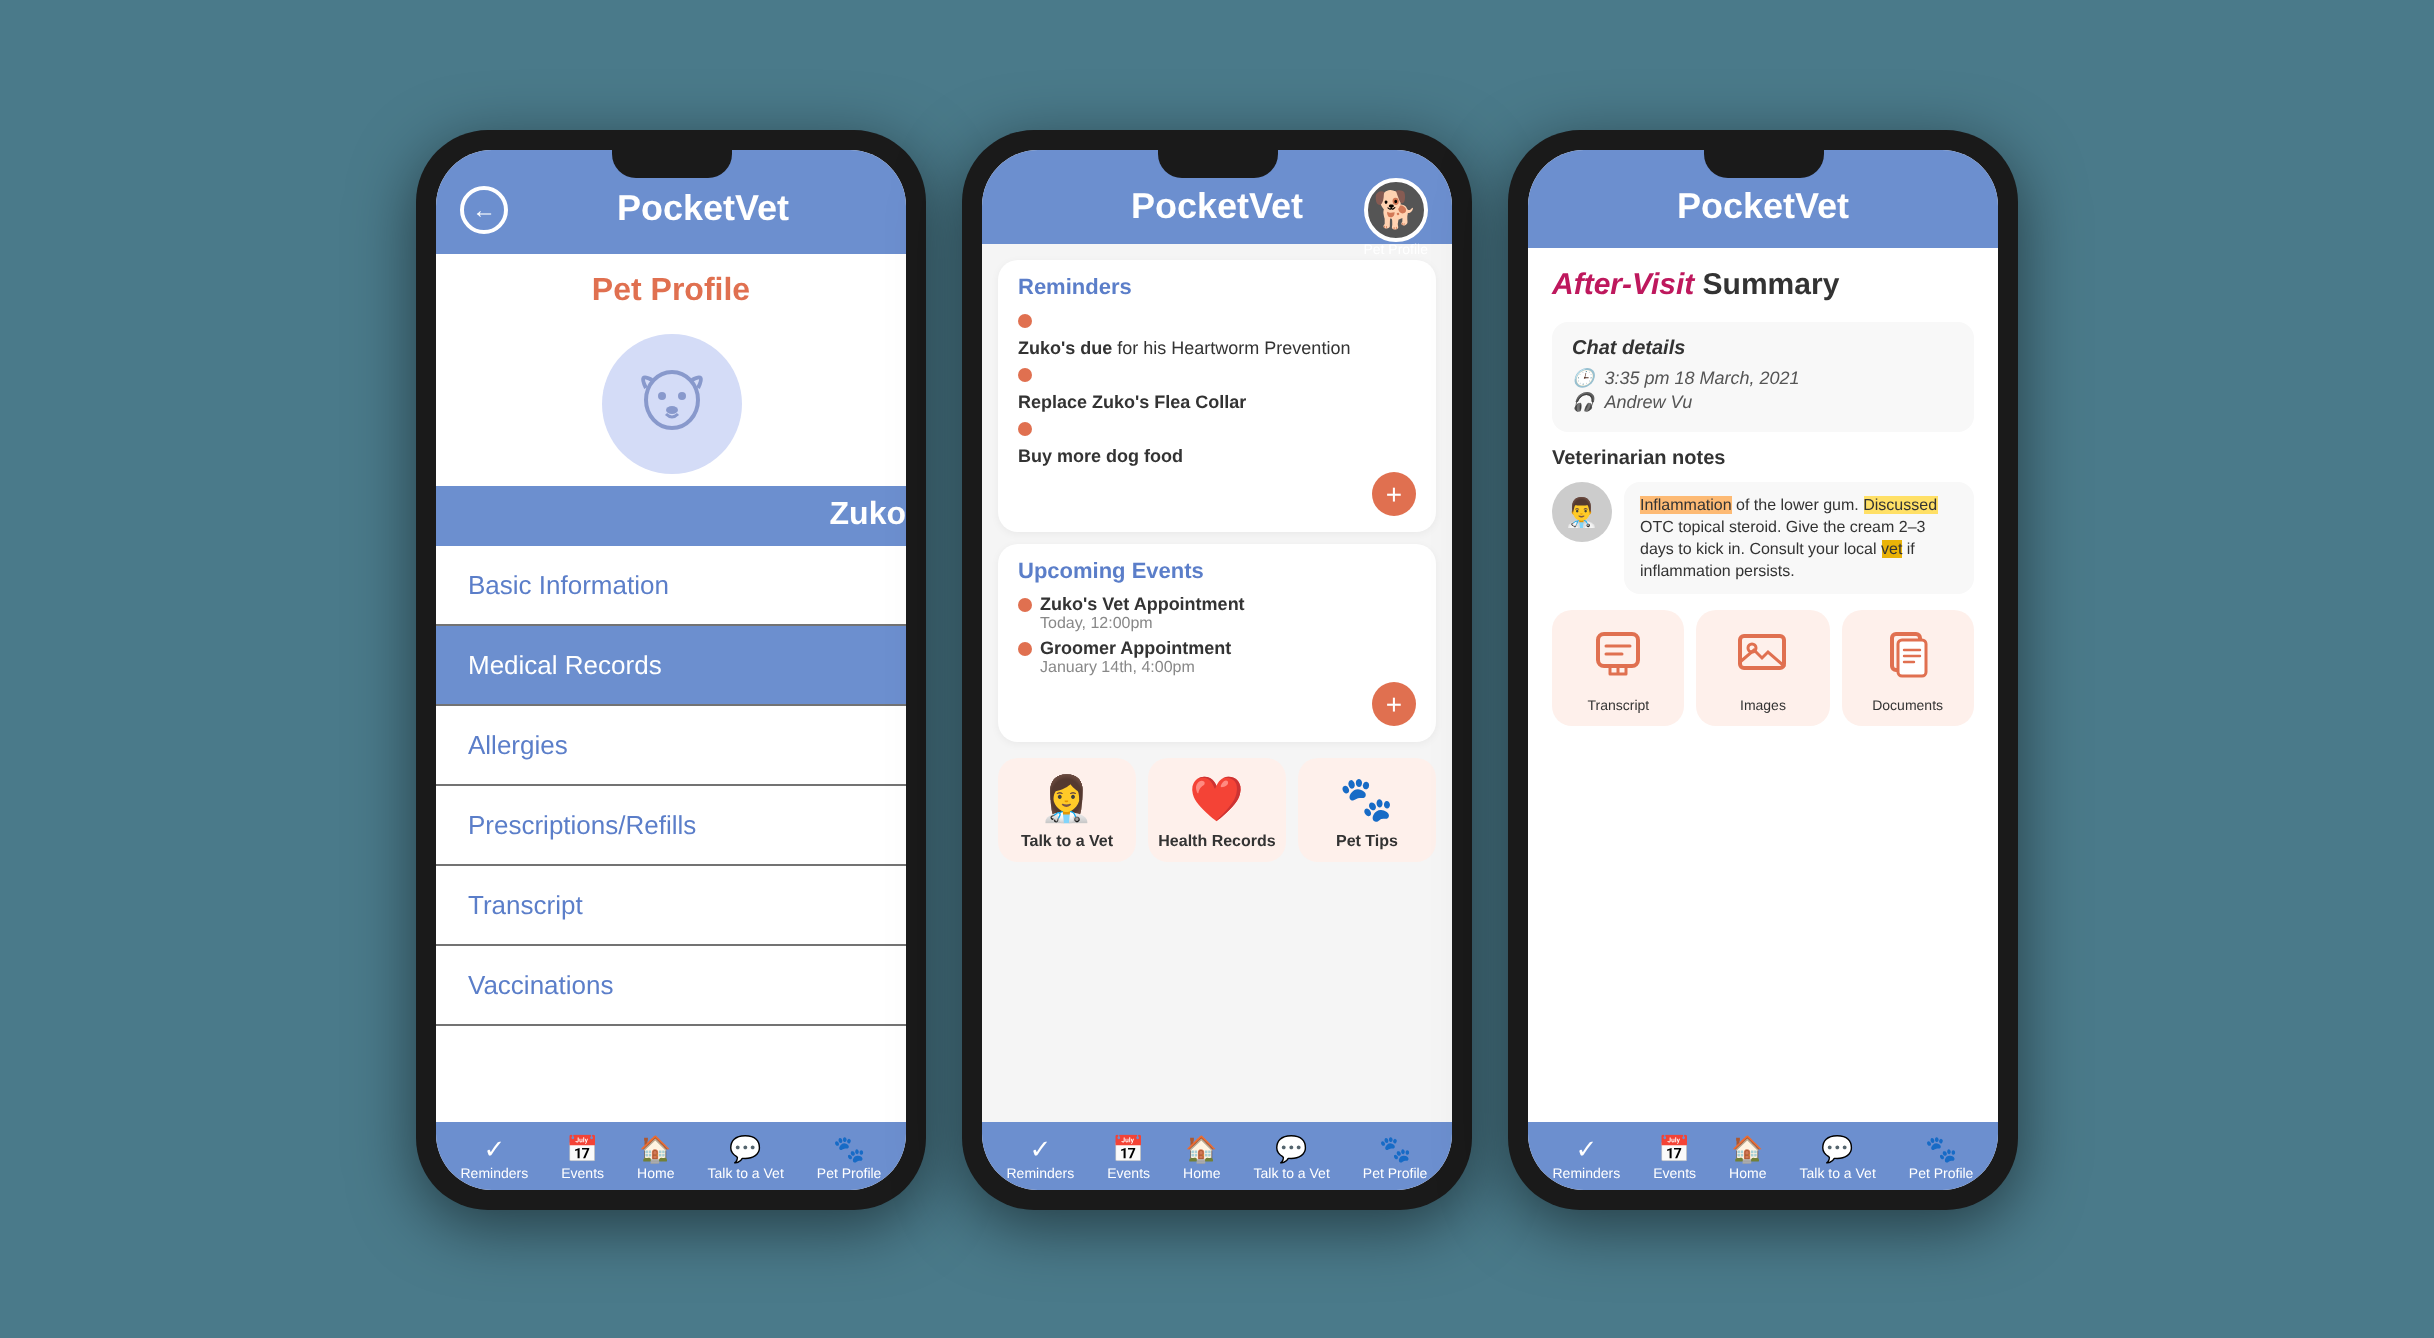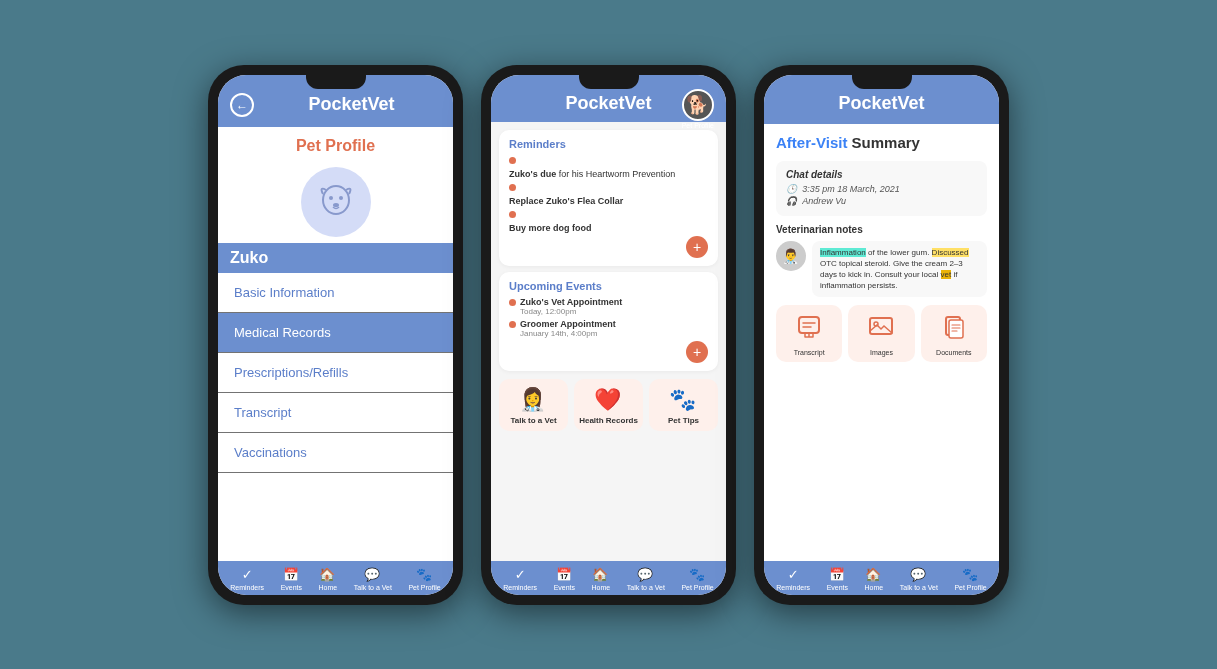--- a/index.html
+++ b/index.html
@@ -108,25 +108,25 @@
       height: 70px;
       background: #d4dcf7;
       border-radius: 50%;
       display: flex;
       align-items: center;
       justify-content: center;
     }
 
     .p1-pet-name {
       background: #6c8fcf;
-      text-align: left;
+      text-align: right;
       color: #fff;
       font-size: 16px;
       font-weight: 700;
-      padding: 6px 12px;
+      padding: 6px 0;
     }
 
     .p1-menu {
       flex: 1;
       background: #fff;
       overflow: hidden;
     }
 
     .p1-menu-item {
       padding: 12px 16px;
@@ -336,21 +336,21 @@
       overflow: hidden;
       padding: 10px 12px;
     }
 
     .p3-title {
       font-size: 15px;
       font-weight: 700;
       margin-bottom: 10px;
     }
 
-    .p3-title span.orange { color: #3b82f6; }
+    .p3-title span.orange { color: #be185d; font-style: italic; }
     .p3-title span.dark { color: #333; }
 
     .info-card {
       background: #f8f8f8;
       border-radius: 8px;
       padding: 8px 10px;
       margin-bottom: 8px;
       font-style: italic;
     }
 
@@ -476,20 +476,21 @@
             <path d="M21 29 Q24 32 27 29" fill="none" stroke="#8899cc" stroke-width="1.5"></path>
           </svg>
         </div>
       </div>
 
       <div class="p1-pet-name">Zuko</div>
 
       <div class="p1-menu">
         <div class="p1-menu-item">Basic Information</div>
         <div class="p1-menu-item active">Medical Records</div>
+        <div class="p1-menu-item">Allergies</div>
         <div class="p1-menu-item">Prescriptions/Refills</div>
         <div class="p1-menu-item">Transcript</div>
         <div class="p1-menu-item">Vaccinations</div>
       </div>
 
       <div class="p1-footer">
         <div class="footer-item">
           <span class="footer-icon">✓</span>
           <span>Reminders</span>
         </div>
@@ -635,21 +636,21 @@
             <span>Andrew Vu</span>
           </div>
         </div>
 
         <div>
           <div class="vet-section-title">Veterinarian notes</div>
           <div class="vet-note-area">
             <div class="vet-avatar">👨‍⚕️</div>
             <div class="vet-note-bubble">
               <span>
-                <span style="background:#5eead4">Inflammation</span> of the lower gum. <span style="background:#ffe066">Discussed</span> OTC topical steroid. Give the cream 2–3 days to kick in. Consult your local <span style="background:#eab308">vet</span> if inflammation persists.
+                <span style="background:#fdba74">Inflammation</span> of the lower gum. <span style="background:#ffe066">Discussed</span> OTC topical steroid. Give the cream 2–3 days to kick in. Consult your local <span style="background:#eab308">vet</span> if inflammation persists.
               </span>
             </div>
           </div>
         </div>
 
         <div class="doc-actions">
           <div class="doc-card">
             <span class="doc-icon">
               <svg width="28" height="28" viewBox="0 0 28 28" fill="none" xmlns="http://www.w3.org/2000/svg">
                 <rect x="4" y="4" width="20" height="16" rx="3" stroke="#e07050" stroke-width="2" fill="none"></rect>

